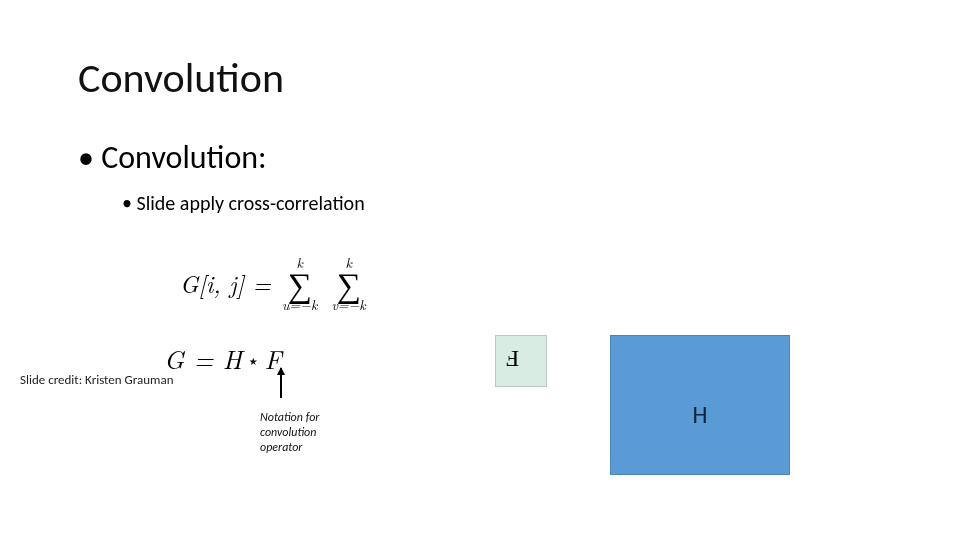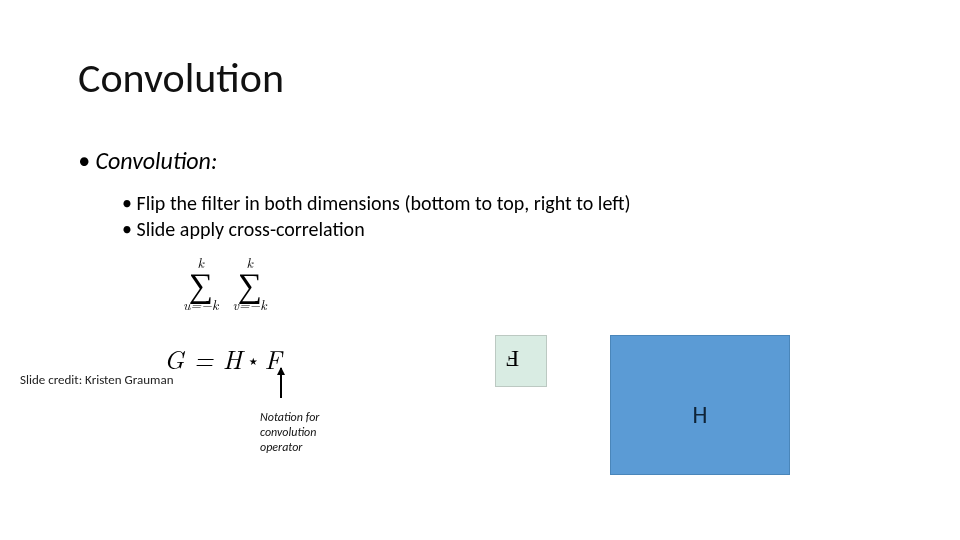--- a/index.html
+++ b/index.html
@@ -23,23 +23,22 @@
     left: 78px;
     top: 52px;
     font-size: 42px;
     font-weight: 400;
     color: #111;
     font-family: "Calibri Light", "Calibri", Arial, sans-serif;
   }
   .b1 {
     position: absolute;
     left: 78px;
-    top: 146px;
-    font-size: 24px;
-    font-style: italic;
+    top: 138px;
+    font-size: 32px;
   }
   .b1::before {
     content: "• ";
   }
   .sub-list {
     position: absolute;
     left: 122px;
     top: 190px;
     font-size: 20px;
     line-height: 1.3;
@@ -176,25 +175,25 @@
 </head>
 <body>
 
 <div class="slide">
 
   <div class="title">Convolution</div>
 
   <div class="b1">Convolution:</div>
 
   <div class="sub-list">
-    <div class="item">Flip the filter in both dimensions (bottom to top, right to left)</div>
     <div class="item">Slide apply cross-correlation</div>
   </div>
 
   <div class="eq1">
+    <span class="lhs"><i>G[i, j] = </i></span>
     <span class="sum">
       <span class="top">k</span>
       <span class="sigma">∑</span>
       <span class="bot">u=−k</span>
     </span>
     <span class="sum">
       <span class="top">k</span>
       <span class="sigma">∑</span>
       <span class="bot">v=−k</span>
     </span>

